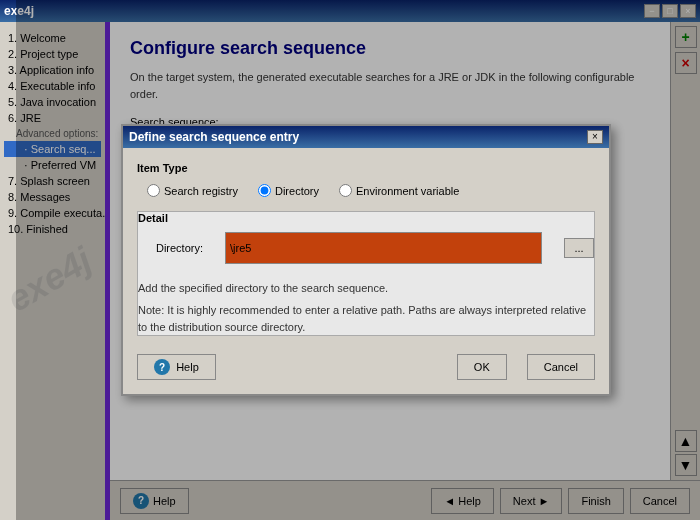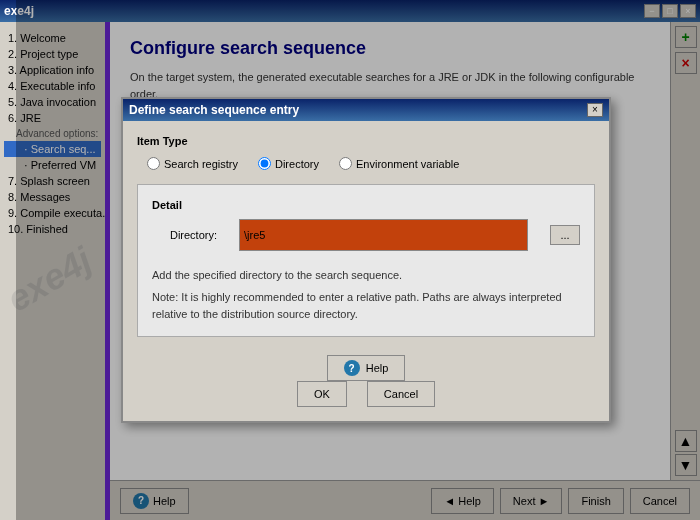--- a/index.html
+++ b/index.html
@@ -236,21 +236,21 @@
       align-items: flex-end;
       gap: 4px;
       font-size: 11px;
       cursor: pointer;
     }
     .radio-item input[type="radio"] {
       cursor: pointer;
     }
     .detail-section {
       border: 1px solid #aaa;
-      padding: 14px;
+      padding: 0;
       margin-bottom: 10px;
       background: #e8e8e8;
     }
     .detail-title {
       font-size: 11px;
       font-weight: bold;
       margin-bottom: 8px;
     }
     .field-row {
       display: flex;
@@ -291,21 +291,20 @@
     .note-text {
       font-size: 11px;
       color: #333;
       line-height: 1.5;
     }
     .dialog-buttons {
       display: flex;
       justify-content: space-between;
       align-items: center;
       padding: 8px 0 0 0;
-      flex-direction: column;
     }
     .dialog-btn {
       height: 26px;
       padding: 0 16px;
       background: #d4d0c8;
       border: 1px solid #888;
       cursor: pointer;
       font-size: 11px;
     }
     .dialog-right-btns {

